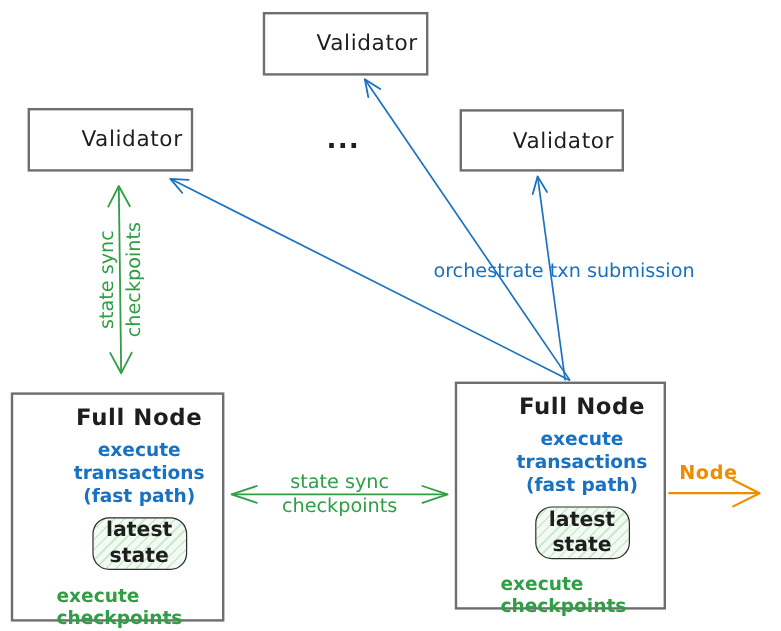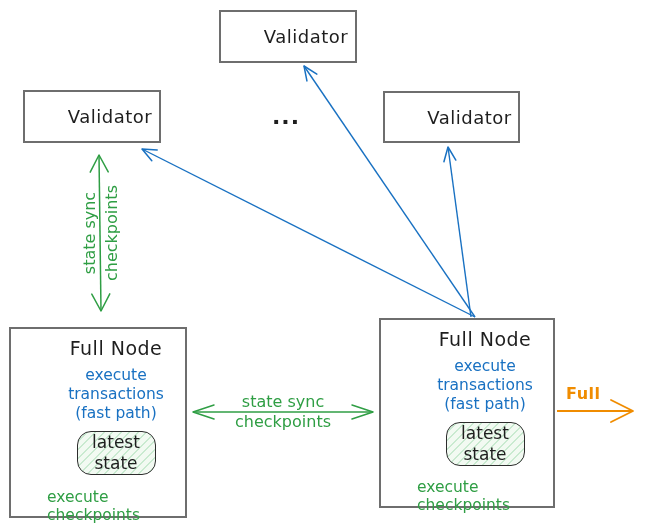--- a/index.html
+++ b/index.html
@@ -7,21 +7,21 @@
     position:relative;width:651px;height:526px;background:#ffffff;overflow:hidden;
     font-family:"DejaVu Sans","Liberation Sans",sans-serif;color:var(--c-ink,#1e1e1e);
   }
   .layer{position:absolute;left:0;top:0;width:651px;height:526px;}
   svg.layer{pointer-events:none;}
   .box{
     position:absolute;background:#ffffff;border:2px solid var(--c-border,#6e6e6e);
     box-sizing:border-box;display:flex;align-items:center;justify-content:center;padding-left:36px;
   }
   .validator{font-size:18px;letter-spacing:.5px;color:var(--c-ink,#1e1e1e);}
-  .fullnode{flex-direction:column;align-items:center;justify-content:flex-start;}
+  .fullnode{flex-direction:column;align-items:center;justify-content:flex-start;font-weight:bold;}
   .fn-title{font-size:19px;letter-spacing:.5px;margin-top:8px;color:var(--c-ink,#1e1e1e);}
   .fn-blue{font-size:15.5px;line-height:19px;text-align:center;color:var(--c-blue,#1971c2);}
   .fn-blue.first{margin-top:7px;}
   .fn-green{font-size:15.5px;color:var(--c-green,#2f9e44);}
   .state-box{
     box-sizing:border-box;border:1.6px solid #2d2d2d;border-radius:14px;
     background-color:#f2faf2;
     background-image:repeating-linear-gradient(135deg,#c9ead0 0px,#c9ead0 1.4px,transparent 1.4px,transparent 6px);
     display:flex;flex-direction:column;align-items:center;justify-content:center;
     font-size:17px;line-height:21px;color:var(--c-ink,#1e1e1e);margin-top:8px;
@@ -107,16 +107,17 @@
   <div class="lbl lbl-green vlabel">
     <div>state sync</div>
     <div>checkpoints</div>
   </div>
 
   <div class="lbl lbl-green" style="left:208px;top:392px;width:150px;">
     <div>state sync</div>
     <div>checkpoints</div>
   </div>
 
+  <div class="lbl lbl-blue" style="left:353px;top:216px;width:234px;">orchestrate txn submission</div>
 
-  <div class="lbl lbl-orange" style="left:566px;top:384px;">Full</div>
+  <div class="lbl lbl-orange" style="left:566px;top:384px;">Node</div>
 
 </div>
 
 </body></html>

